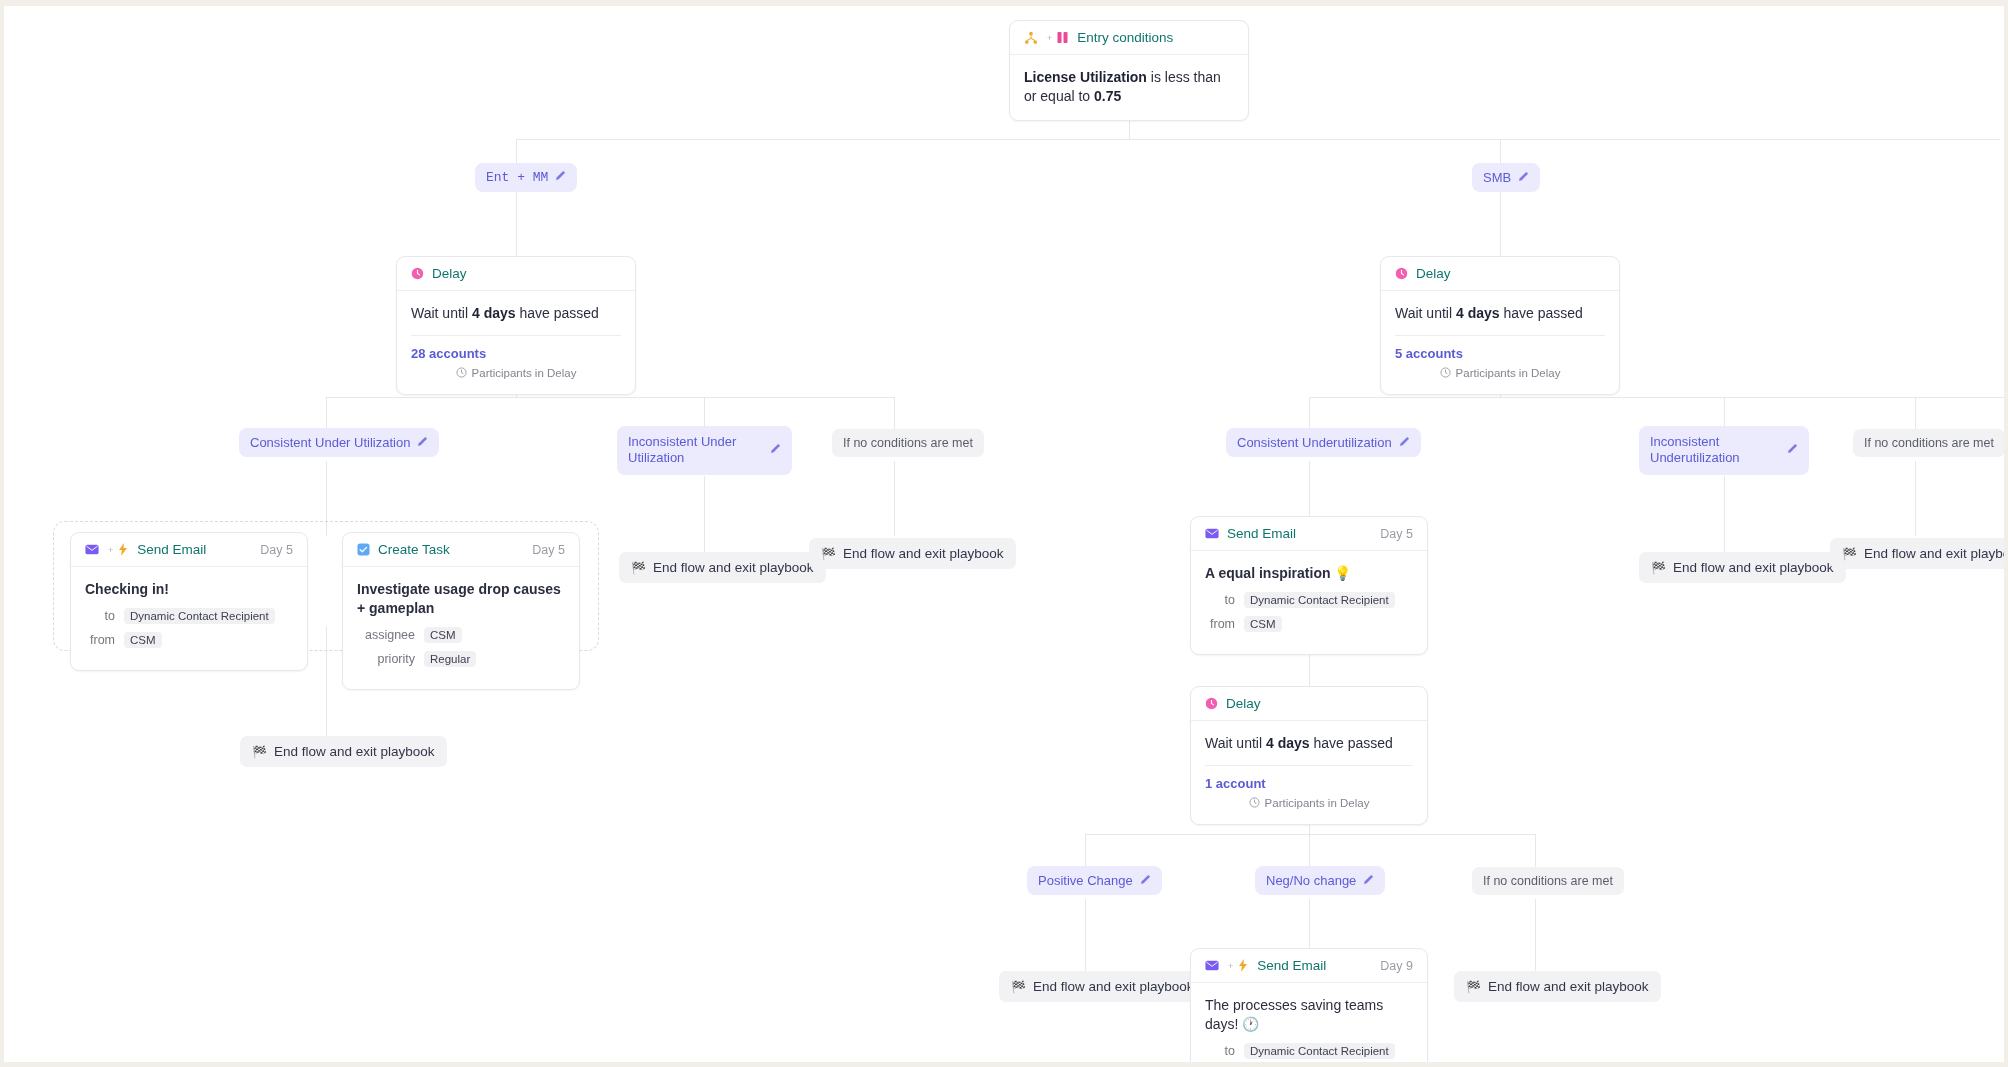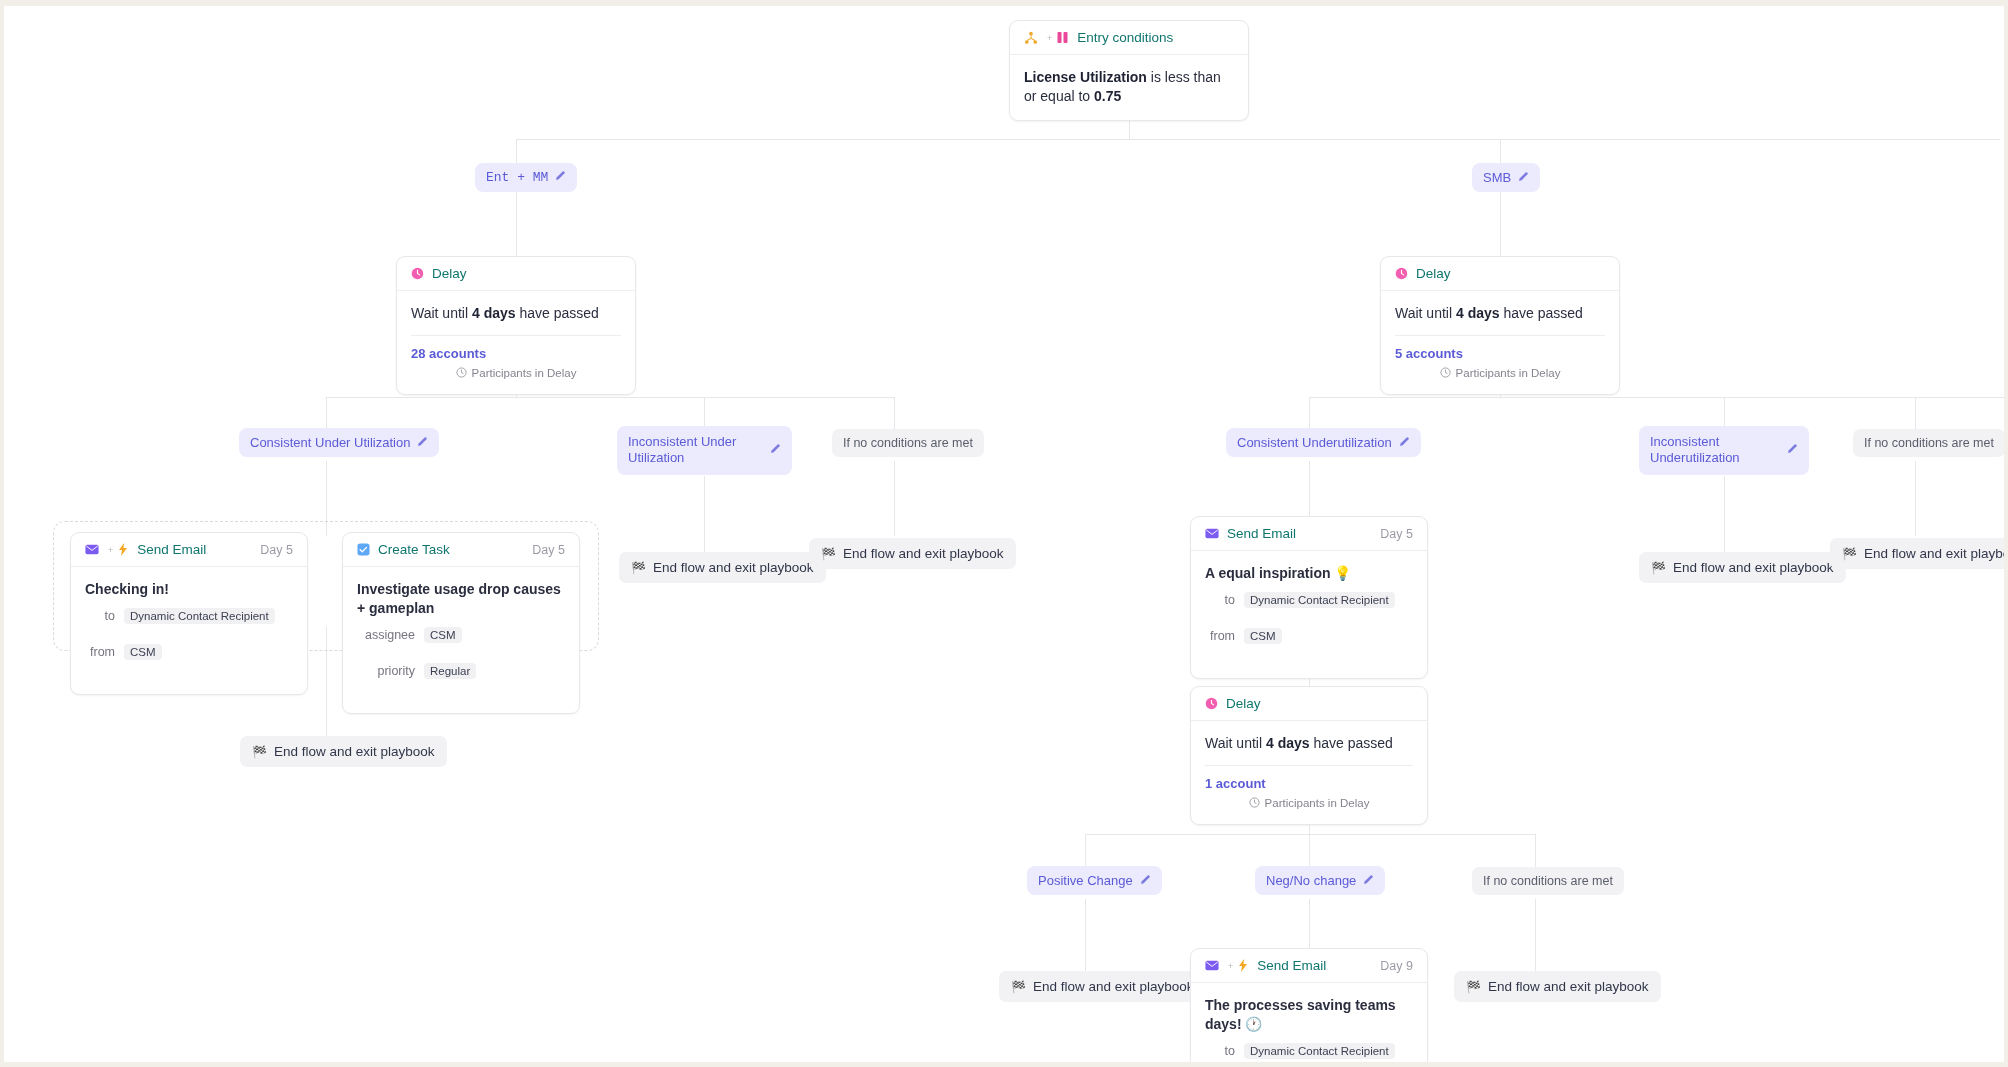--- a/index.html
+++ b/index.html
@@ -48,21 +48,21 @@
   .ico svg{display:block;}
   .plusmini{font-size:9px;color:#b9b9c4;margin:0 2px 0 1px;}
 
   
   .divider{height:1px;background:#ededf1;margin:12px 0 10px 0;}
   .accounts{text-align:left;font-size:13px;color:#5b5bd6;font-weight:600;cursor:pointer;}
   .partic{display:flex;align-items:center;justify-content:center;gap:5px;margin-top:6px;font-size:11.5px;color:#84848f;}
 
   
   .kv{margin-top:9px;}
-  .kvrow{display:flex;align-items:center;margin-bottom:20px;}
+  .kvrow{display:flex;align-items:center;margin-bottom:8px;}
   .kvkey{font-size:12.5px;color:#75757f;text-align:right;margin-right:9px;}
   .kvval{
     font-size:11.5px;color:#3d4052;
     background:#f1f1f4;border-radius:4px;padding:2px 6px;
     white-space:nowrap;
   }
 
   
   .pill{
     position:absolute;
@@ -476,21 +476,21 @@
       <span class="plusmini">+</span>
       <span class="ico" style="margin-left:2px;">
         <svg width="12" height="13" viewBox="0 0 12 13">
             <path d="M7 0 2 7h3l-1 6 6-8H6.5L7 0z" fill="#f5a623"></path>
           </svg>
       </span>
       <span class="ttl">Send Email</span>
       <span class="day">Day 9</span>
     </div>
     <div class="card-body">
-      <div class="bodytext" style="font-weight:700;">The processes saving teams days! 🕐</div>
+      <div class="bodytext" style="font-weight:400;">The processes saving teams days! 🕐</div>
       <div class="kv">
         <div class="kvrow">
           <span class="kvkey" style="width:30px;">to</span>
           <span class="kvval">Dynamic Contact Recipient</span>
         </div>
 
       </div>
     </div>
   </div>
 

